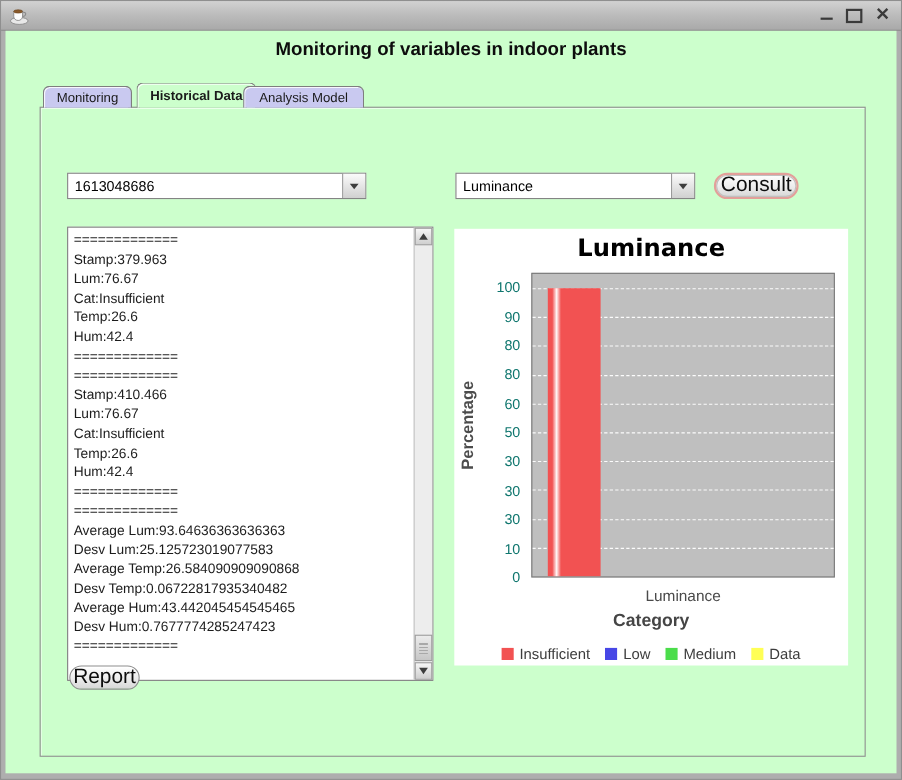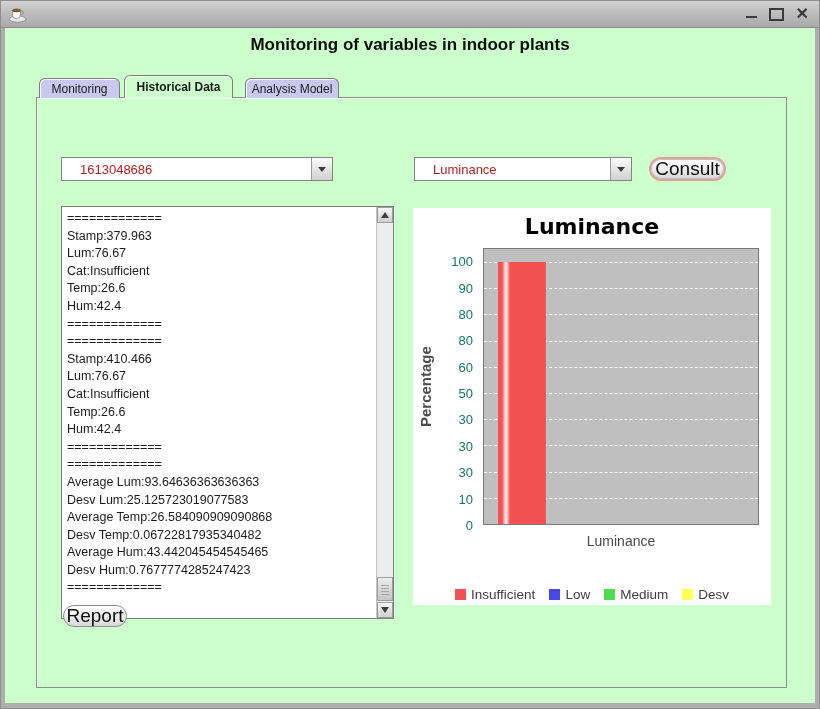--- a/index.html
+++ b/index.html
@@ -19,28 +19,28 @@
   .app-title{position:absolute;top:34px;left:0;width:100%;text-align:center;
     font-size:17px;font-weight:bold;color:#0d0d0d;}
   
   .tab{position:absolute;box-sizing:border-box;border:1px solid #7e7e7e;border-bottom:none;
     border-radius:6px 6px 0 0;display:flex;align-items:center;justify-content:center;
     font-size:12px;color:#1a1a1a;background:#c9c9f0;z-index:3;
     box-shadow:inset 1px 1px 0 rgba(255,255,255,.85);}
   .tab.selected{background:#ccffcc;font-weight:bold;}
   .tab1{left:38px;top:77px;width:81px;height:20px;}
   .tab2{left:123px;top:74px;width:109px;height:23px;}
-  .tab3{left:244px;top:77px;width:94px;height:20px;}
+  .tab3{left:220px;top:77px;width:110px;height:20px;}
   .panel{position:absolute;left:35px;top:96px;width:751px;height:591px;box-sizing:border-box;
     border:1px solid #8f8f8f;box-shadow:inset 1px 1px 0 rgba(255,255,255,.6);z-index:1;}
   .field-label{position:absolute;font-size:13px;color:#262626;margin-top:36px;}
   
   .combo{position:absolute;height:24px;box-sizing:border-box;background:#ffffff;
     border:1px solid #848484;display:flex;align-items:stretch;}
-  .combo-value{flex:1;font-size:13px;color:#b91c1c;display:flex;align-items:center;padding-left:18px;overflow:hidden;}
+  .combo-value{flex:1;font-size:13px;color:#000000;display:flex;align-items:center;padding-left:6px;overflow:hidden;}
   .combo-arrow{width:20px;border-left:1px solid #9a9a9a;background:linear-gradient(180deg,#fbfbfb,#d0d0d0);
     display:flex;align-items:center;justify-content:center;}
   .tri-down{width:0;height:0;border-left:4px solid transparent;border-right:4px solid transparent;border-top:5px solid #3d3d3d;}
   
   .pill-btn{position:absolute;box-sizing:border-box;border-radius:13px;
     background:linear-gradient(180deg,#ffffff 0%,#ececec 55%,#d7d7d7 100%);
     font-size:19px;color:#0d0d0d;display:flex;align-items:center;justify-content:center;cursor:default;}
   .btn-consult{left:648px;top:156px;width:77px;height:24px;border:2px solid #e2a09a;
     box-shadow:inset 0 0 0 1px #c0c0c0;}
   .btn-report{left:62px;top:604px;width:64px;height:22px;border:1px solid #8d8d8d;
@@ -194,32 +194,33 @@
         <div class="gridline" style="top: 14.2857%;"></div>
         <div class="gridline" style="top: 4.7619%;"></div>
         <div class="bar" style="left: 14px; width: 48px; height: 95.2381%; background: linear-gradient(90deg, rgb(242, 82, 82) 0%, rgb(242, 82, 82) 100%);">
           <div class="bar-shine"></div>
         </div>
         <div class="bar" style="left: 62px; width: 48px; height: 0%; background: linear-gradient(90deg, rgb(71, 71, 230) 0%, rgb(71, 71, 230) 100%);"></div>
         <div class="bar" style="left: 110px; width: 48px; height: 0%; background: linear-gradient(90deg, rgb(75, 221, 75) 0%, rgb(75, 221, 75) 100%);"></div>
         <div class="bar" style="left: 158px; width: 48px; height: 0%; background: linear-gradient(90deg, rgb(255, 255, 85) 0%, rgb(255, 255, 85) 100%);"></div>
       </div>
     <div class="xtick">Luminance</div>
+    <div class="xlabel">Category</div>
     <div class="legend">
         <span class="legend-item">
           <span class="legend-swatch" style="background: rgb(242, 82, 82);"></span>
           <span>Insufficient</span>
         </span>
         <span class="legend-item">
           <span class="legend-swatch" style="background: rgb(71, 71, 230);"></span>
           <span>Low</span>
         </span>
         <span class="legend-item">
           <span class="legend-swatch" style="background: rgb(75, 221, 75);"></span>
           <span>Medium</span>
         </span>
         <span class="legend-item">
           <span class="legend-swatch" style="background: rgb(255, 255, 85);"></span>
-          <span>Desv</span>
+          <span>Data</span>
         </span>
       </div>
   </div>
 </div>
 
 </body></html>

